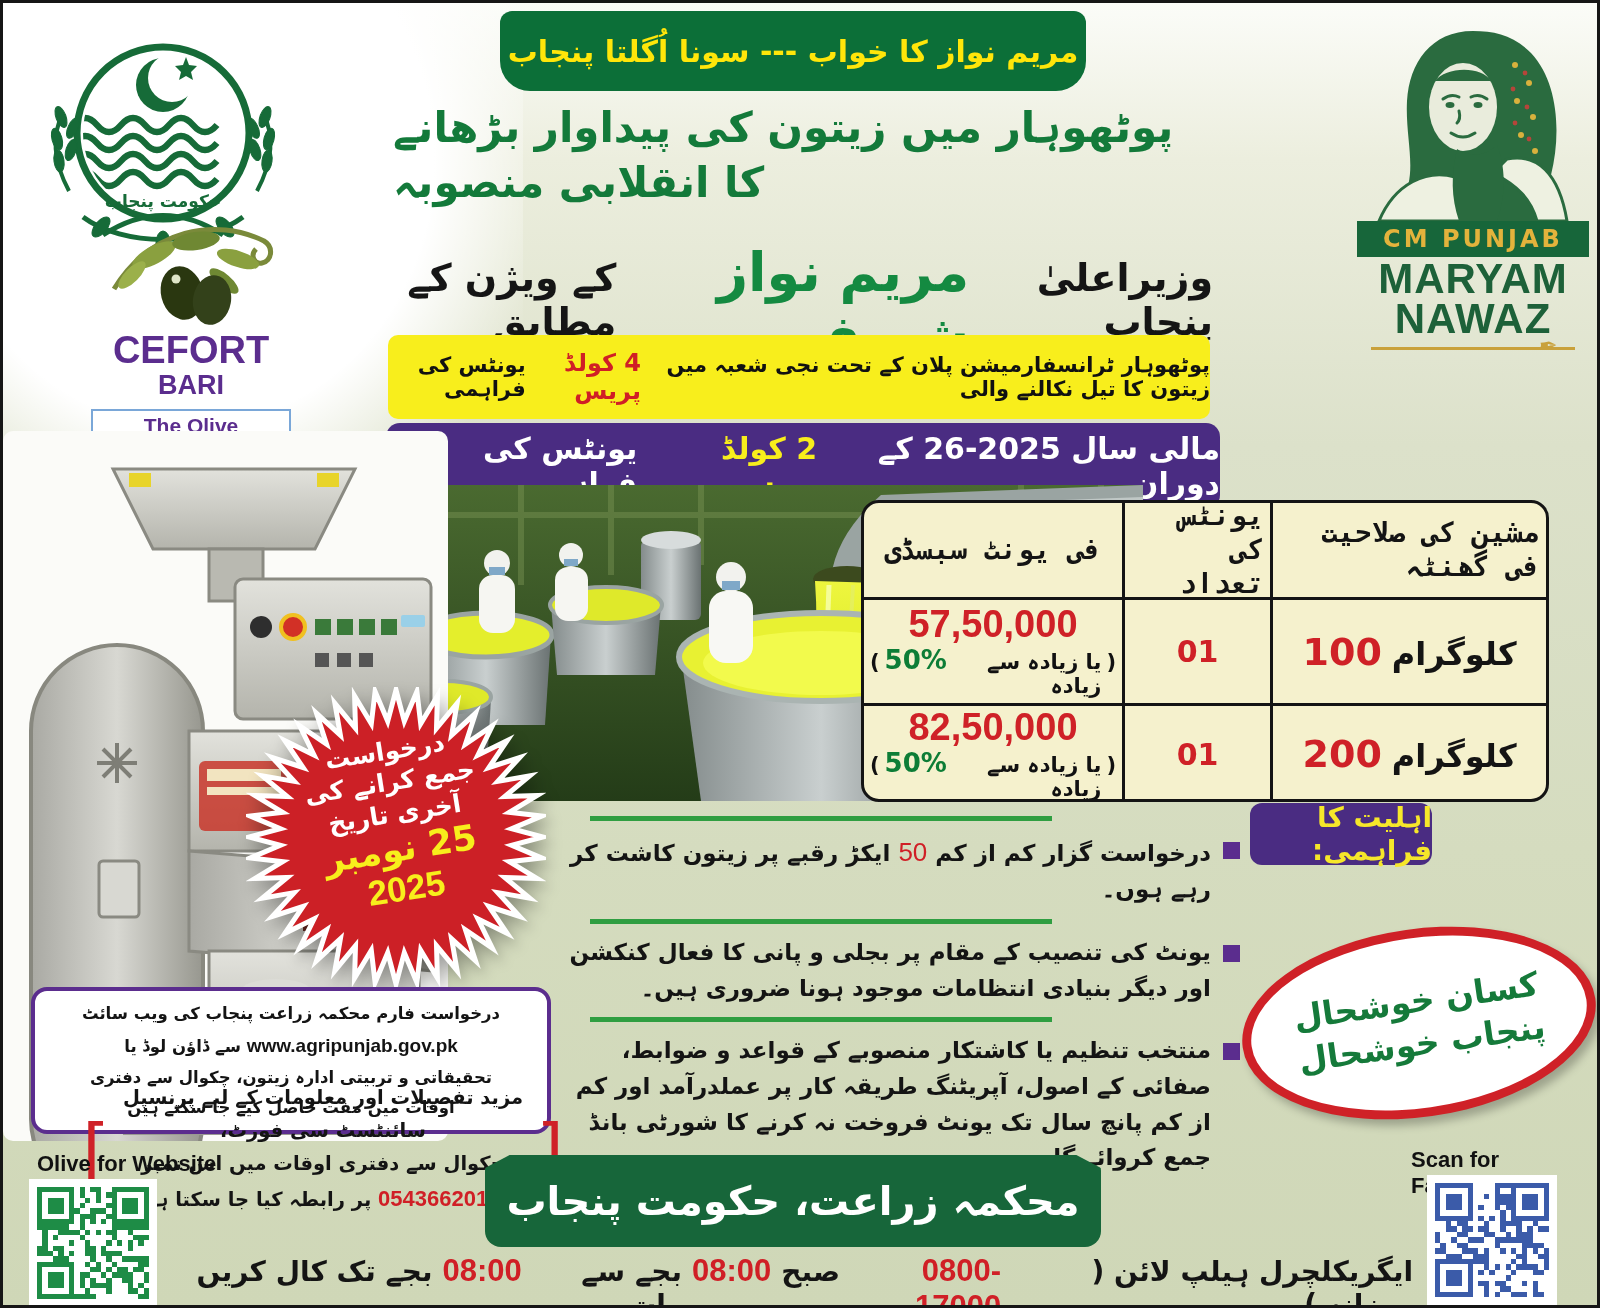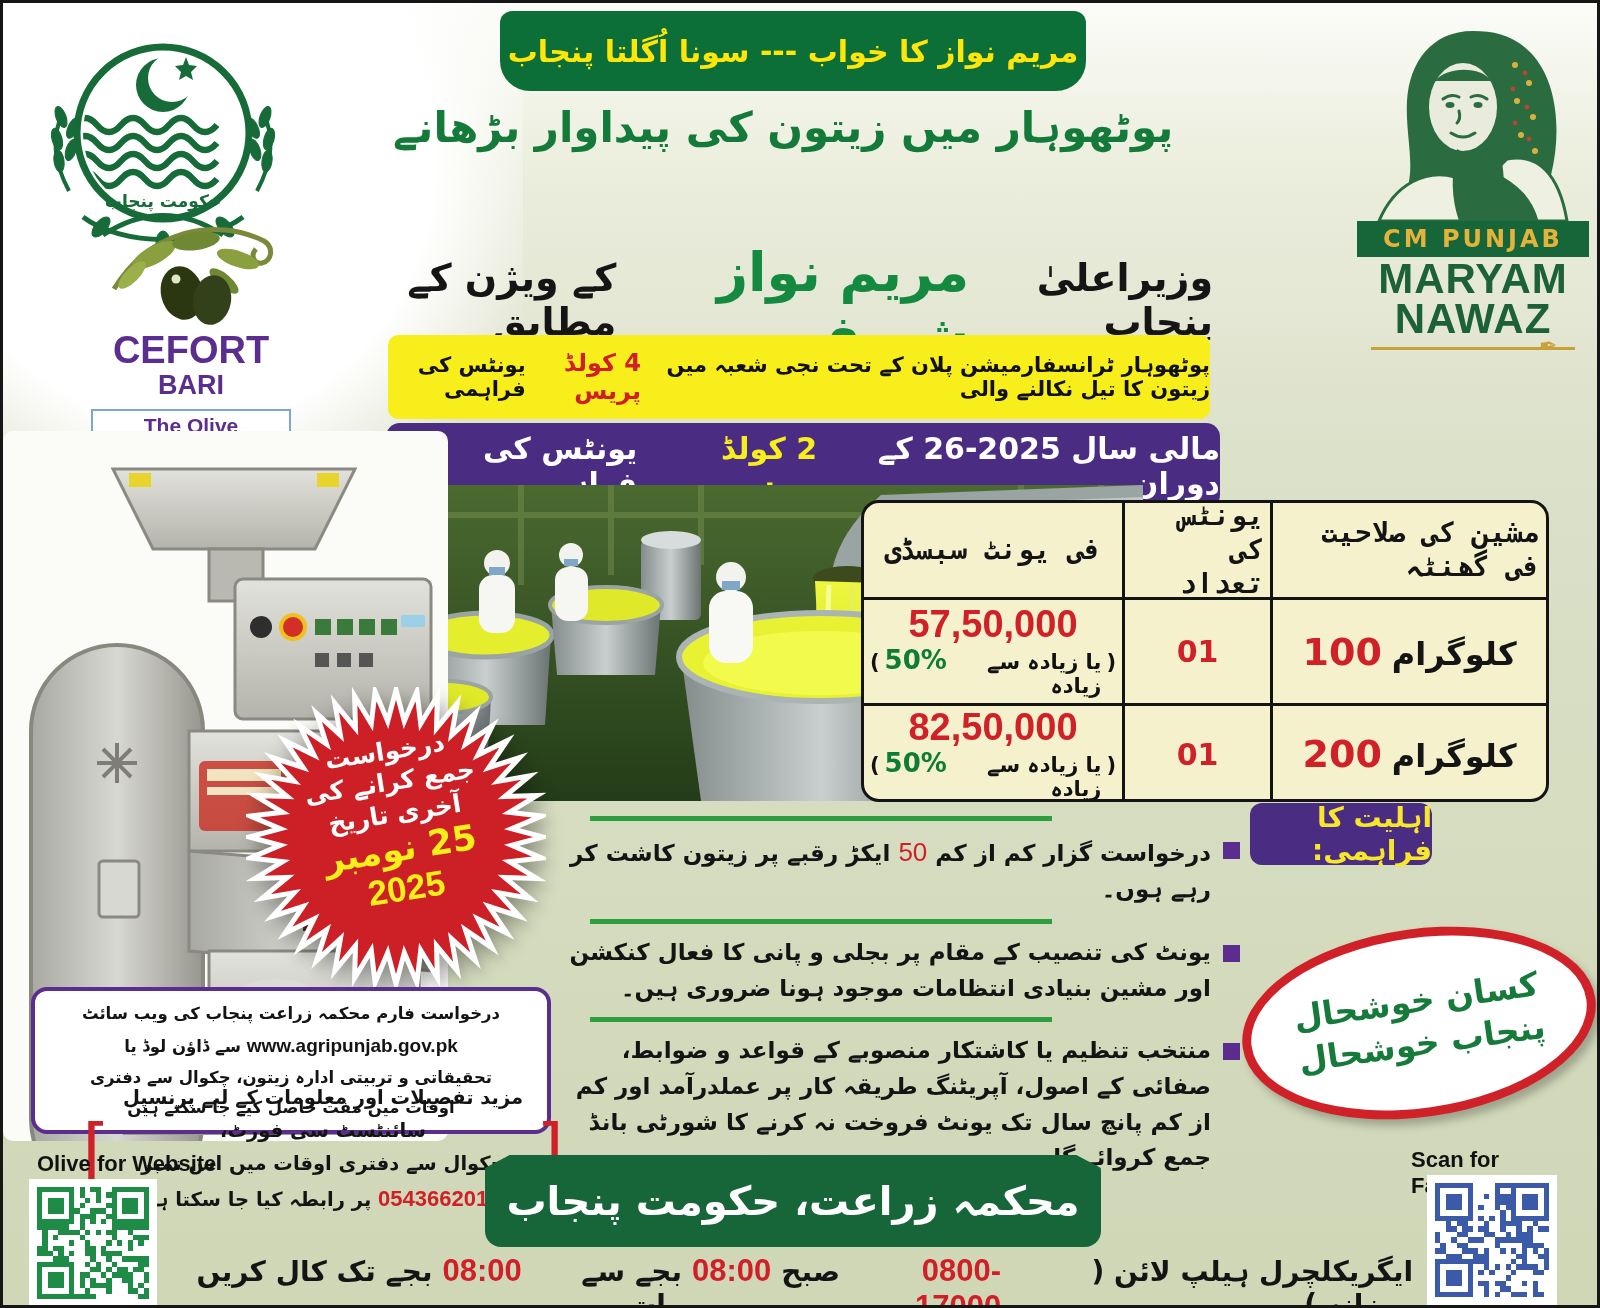--- a/index.html
+++ b/index.html
@@ -191,20 +191,21 @@
     <div class="nm2">BARI</div>
     <div class="tag">The Olive Experts</div>
   </div>
 
   <div class="abs top-banner">
     <span dir="rtl">مریم نواز کا خواب --- سونا اُگلتا پنجاب</span>
   </div>
 
   <div class="abs main-title" dir="rtl">
     <div>پوٹھوہار میں زیتون کی پیداوار بڑھانے</div>
+    <div>کا انقلابی منصوبہ</div>
   </div>
 
   <div class="abs vision">
     <span class="v-side">وزیراعلیٰ پنجاب</span>
     <span class="v-name">مریم نواز شریف</span>
     <span class="v-side">کے ویژن کے مطابق</span>
   </div>
 
   <div class="abs yellow-box">
     <span>پوٹھوہار ٹرانسفارمیشن پلان کے تحت نجی شعبہ میں زیتون کا تیل نکالنے والی</span>
@@ -447,21 +448,21 @@
   </div>
   <div class="abs bullets">
     <div class="sep"></div>
     <div class="bullet">
       <span class="sq"></span>
       <p><span>درخواست گزار کم از کم</span> <span class="num50 latin">50</span> <span>ایکڑ رقبے پر زیتون کاشت کر رہے ہوں۔</span></p>
     </div>
     <div class="sep"></div>
     <div class="bullet">
       <span class="sq"></span>
-      <p>یونٹ کی تنصیب کے مقام پر بجلی و پانی کا فعال کنکشن اور مشین بنیادی انتظامات موجود ہونا ضروری ہیں۔</p>
+      <p>یونٹ کی تنصیب کے مقام پر بجلی و پانی کا فعال کنکشن اور دیگر بنیادی انتظامات موجود ہونا ضروری ہیں۔</p>
     </div>
     <div class="sep"></div>
     <div class="bullet">
       <span class="sq"></span>
       <p>منتخب تنظیم یا کاشتکار منصوبے کے قواعد و ضوابط، صفائی کے اصول، آپریٹنگ طریقہ کار پر عملدرآمد اور کم از کم پانچ سال تک یونٹ فروخت نہ کرنے کا شورٹی بانڈ جمع کروائے گا۔</p>
     </div>
   </div>
 
   <div class="abs oval">
     <span>کسان خوشحال</span>

